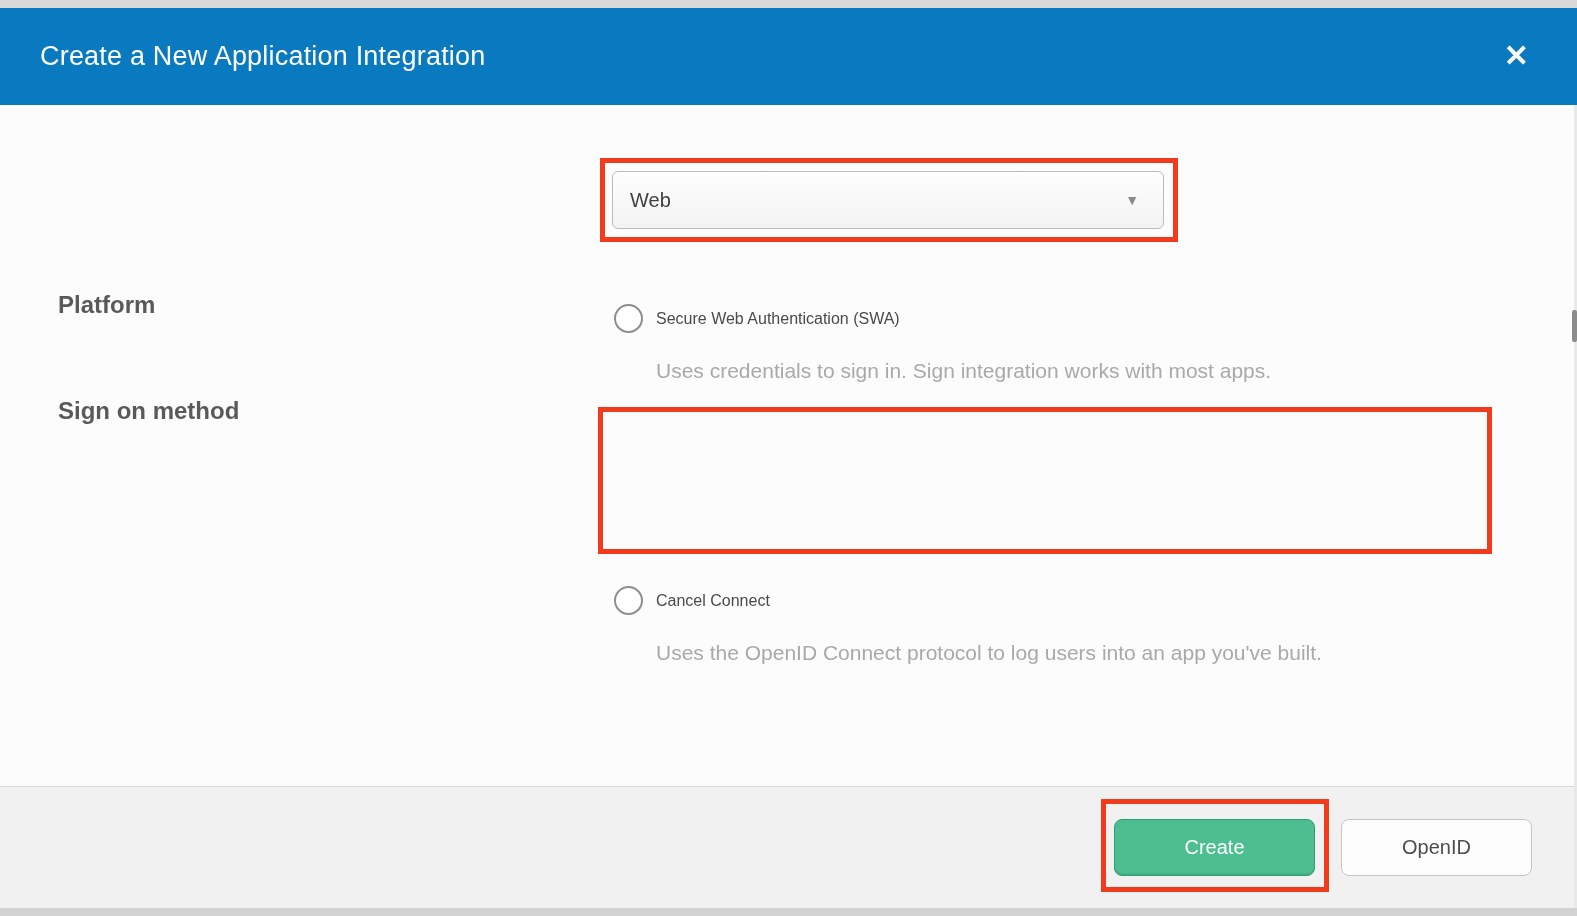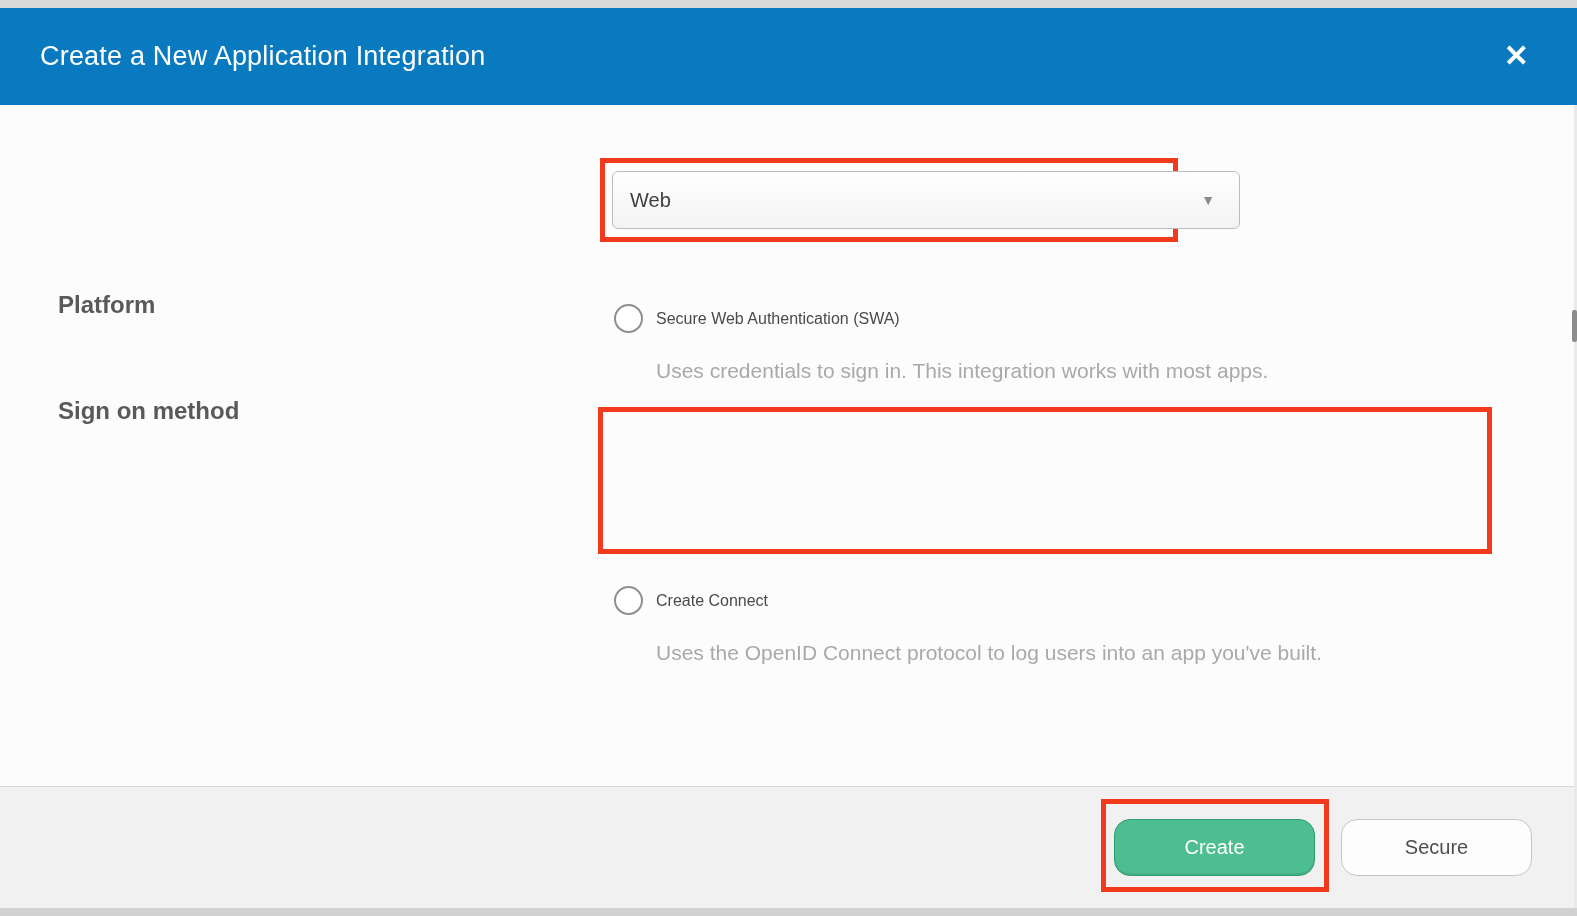--- a/index.html
+++ b/index.html
@@ -34,21 +34,21 @@
   .platform-label{top:186px;}
   .signon-label{top:292px;}
 
   
   .annotation{position:absolute;border:5px solid var(--annotation-red);pointer-events:none;}
   .platform-annotation{left:600px;top:53px;width:578px;height:84px;}
   .saml-annotation{left:598px;top:302px;width:894px;height:147px;}
   .create-annotation{left:1101px;top:12px;width:228px;height:93px;}
 
   
-  .select{position:absolute;left:612px;top:66px;width:628px;height:58px;
+  .select{position:absolute;left:612px;top:66px;width:552px;height:58px;
     border:1px solid #bcbcbc;border-radius:6px;
     background:linear-gradient(#fefefe,#f3f3f3);cursor:pointer;}
   .select-value{position:absolute;left:17px;top:0;height:56px;line-height:56px;
     font-size:20px;color:#3f3f3f;}
   .caret{position:absolute;right:24px;top:0;height:56px;line-height:56px;
     font-size:14px;color:#8a8a8a;}
 
   
   .option{position:absolute;left:612px;width:880px;}
   .opt0{top:198px;height:90px;}
@@ -58,21 +58,21 @@
     border-radius:50%;background:#ffffff;cursor:pointer;}
   .radio.selected::after{content:"";position:absolute;left:4px;top:4px;width:17px;height:17px;
     border-radius:50%;background:var(--create-green);}
   .option-label{position:absolute;left:44px;top:2px;font-size:16px;color:var(--label-gray);line-height:28px;}
   .option-desc{position:absolute;left:44px;top:50px;width:828px;
     font-size:21px;color:var(--desc-gray);line-height:36px;}
 
   
   .dialog-footer{position:absolute;left:0;top:786px;width:1577px;height:122px;
     background:#f1f1f1;border-top:1px solid #d8d8d8;}
-  .btn{position:absolute;top:32px;height:57px;border-radius:16px;font-size:20px;
+  .btn{position:absolute;top:32px;height:57px;border-radius:8px;font-size:20px;
     font-family:"Liberation Sans",sans-serif;cursor:pointer;}
   .btn-create{left:1114px;width:201px;background:var(--create-green);
     border:1px solid var(--create-green-border);color:#ffffff;
     box-shadow:inset 0 -2px 0 rgba(0,0,0,.08);}
   .btn-cancel{left:1341px;width:191px;background:#fdfdfd;border:1px solid #c6c6c6;color:#4d4d4d;}
 </style>
 </head>
 <body>
 
 <div class="screen">
@@ -94,35 +94,35 @@
       <span class="caret">▼</span>
     </div>
 
     <span class="field-label signon-label">Sign on method</span>
 
     <div class="annotation saml-annotation"></div>
 
     <div class="option opt0">
       <span class="radio"></span>
       <span class="option-label">Secure Web Authentication (SWA)</span>
-      <p class="option-desc">Uses credentials to sign in. This integration works with most apps.</p>
+      <p class="option-desc">Uses credentials to sign in. Sign integration works with most apps.</p>
     </div>
 
 
     <div class="option opt2">
       <span class="radio"></span>
-      <span class="option-label">Create Connect</span>
+      <span class="option-label">Cancel Connect</span>
       <p class="option-desc">Uses the OpenID Connect protocol to log users into an app you've built.</p>
     </div>
 
   </main>
 
   <footer class="dialog-footer">
     <div class="annotation create-annotation"></div>
     <button class="btn btn-create">Create</button>
-    <button class="btn btn-cancel">Secure</button>
+    <button class="btn btn-cancel">OpenID</button>
   </footer>
 
   <div class="bottom-strip"></div>
   <div class="right-edge"></div>
   <div class="scroll-thumb"></div>
 
 </div>
 
 </body></html>

